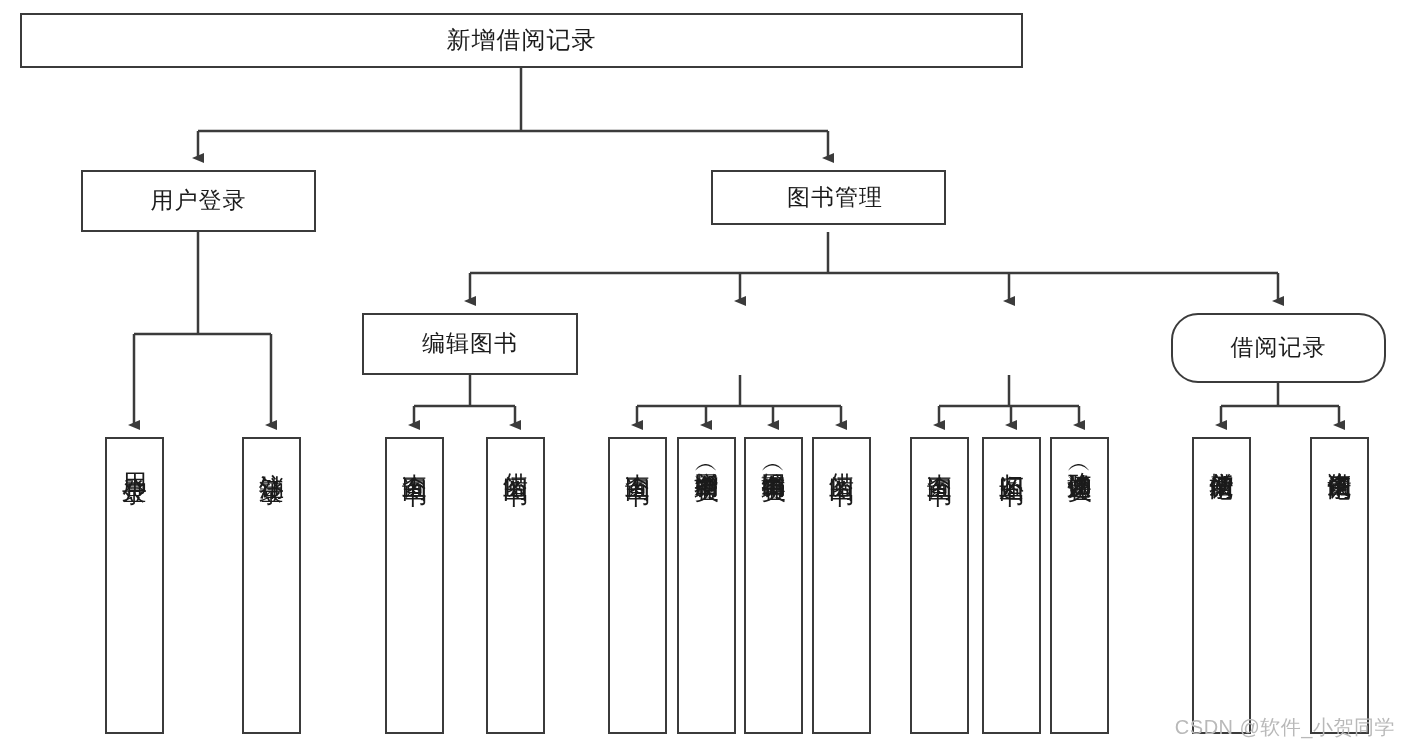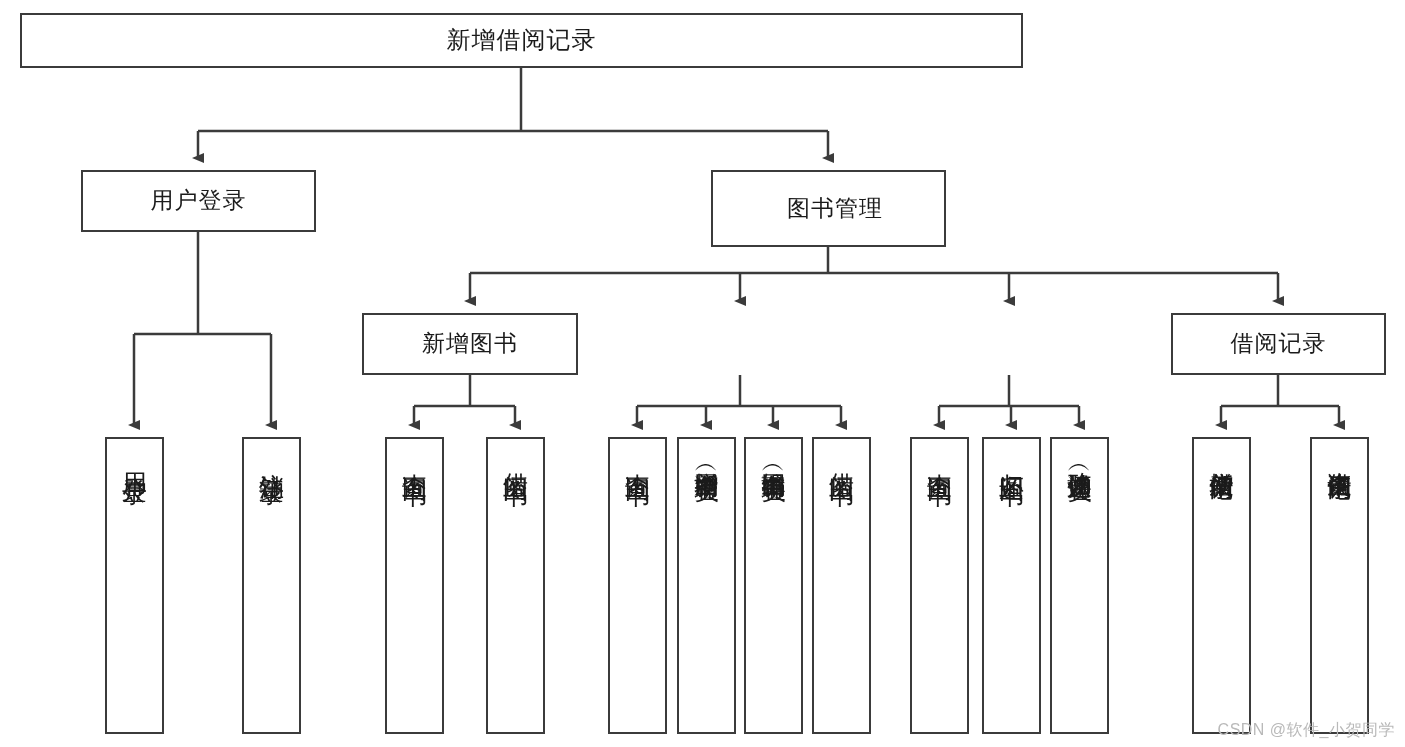--- a/index.html
+++ b/index.html
@@ -45,21 +45,21 @@
     letter-spacing:3px;
     white-space:nowrap;
     color:#1b1b1b;
   }
   .leaf.tall .vtext{font-size:24px;letter-spacing:1px;}
 
   .watermark{
     position:absolute;
     right:10px;
     bottom:6px;
-    font-size:16px;
+    font-size:20px;
     color:#b9b9b9;
     letter-spacing:0.5px;
     white-space:nowrap;
     user-select:none;
   }
 </style>
 </head>
 <body>
 
 <div id="canvas">
@@ -114,28 +114,28 @@
     </g>
   </svg>
 
   <div class="node horiz root" id="node-root" style="left: 20px; top: 13px; width: 1003px; height: 55px;">
     <span>新增借阅记录</span>
   </div>
 
   <div class="node horiz" id="node-l2-0" style="left: 81px; top: 170px; width: 235px; height: 62px;">
     <span>用户登录</span>
   </div>
-  <div class="node horiz" id="node-l2-1" style="left: 711px; top: 170px; width: 235px; height: 77px; padding-left: 13px;">
+  <div class="node horiz" id="node-l2-1" style="left: 711px; top: 170px; width: 235px; height: 55px; padding-left: 13px;">
     <span>图书管理</span>
   </div>
 
   <div class="node horiz" id="node-l3-0" style="left: 362px; top: 313px; width: 216px; height: 62px;">
-    <span>新增图书</span>
+    <span>编辑图书</span>
   </div>
-  <div class="node horiz" id="node-l3-3" style="left: 1171px; top: 313px; width: 215px; height: 62px;">
+  <div class="node horiz" id="node-l3-3" style="left: 1171px; top: 313px; width: 215px; height: 70px; border-radius: 27px;">
     <span>借阅记录</span>
   </div>
 
   <div class="node leaf" id="node-leaf-0" style="left: 105px; top: 437px; width: 59px; height: 297px;">
     <span class="vtext">用户登录</span>
   </div>
   <div class="node leaf" id="node-leaf-1" style="left: 242px; top: 437px; width: 59px; height: 297px;">
     <span class="vtext">注销登录</span>
   </div>
   <div class="node leaf" id="node-leaf-2" style="left: 385px; top: 437px; width: 59px; height: 297px;">

